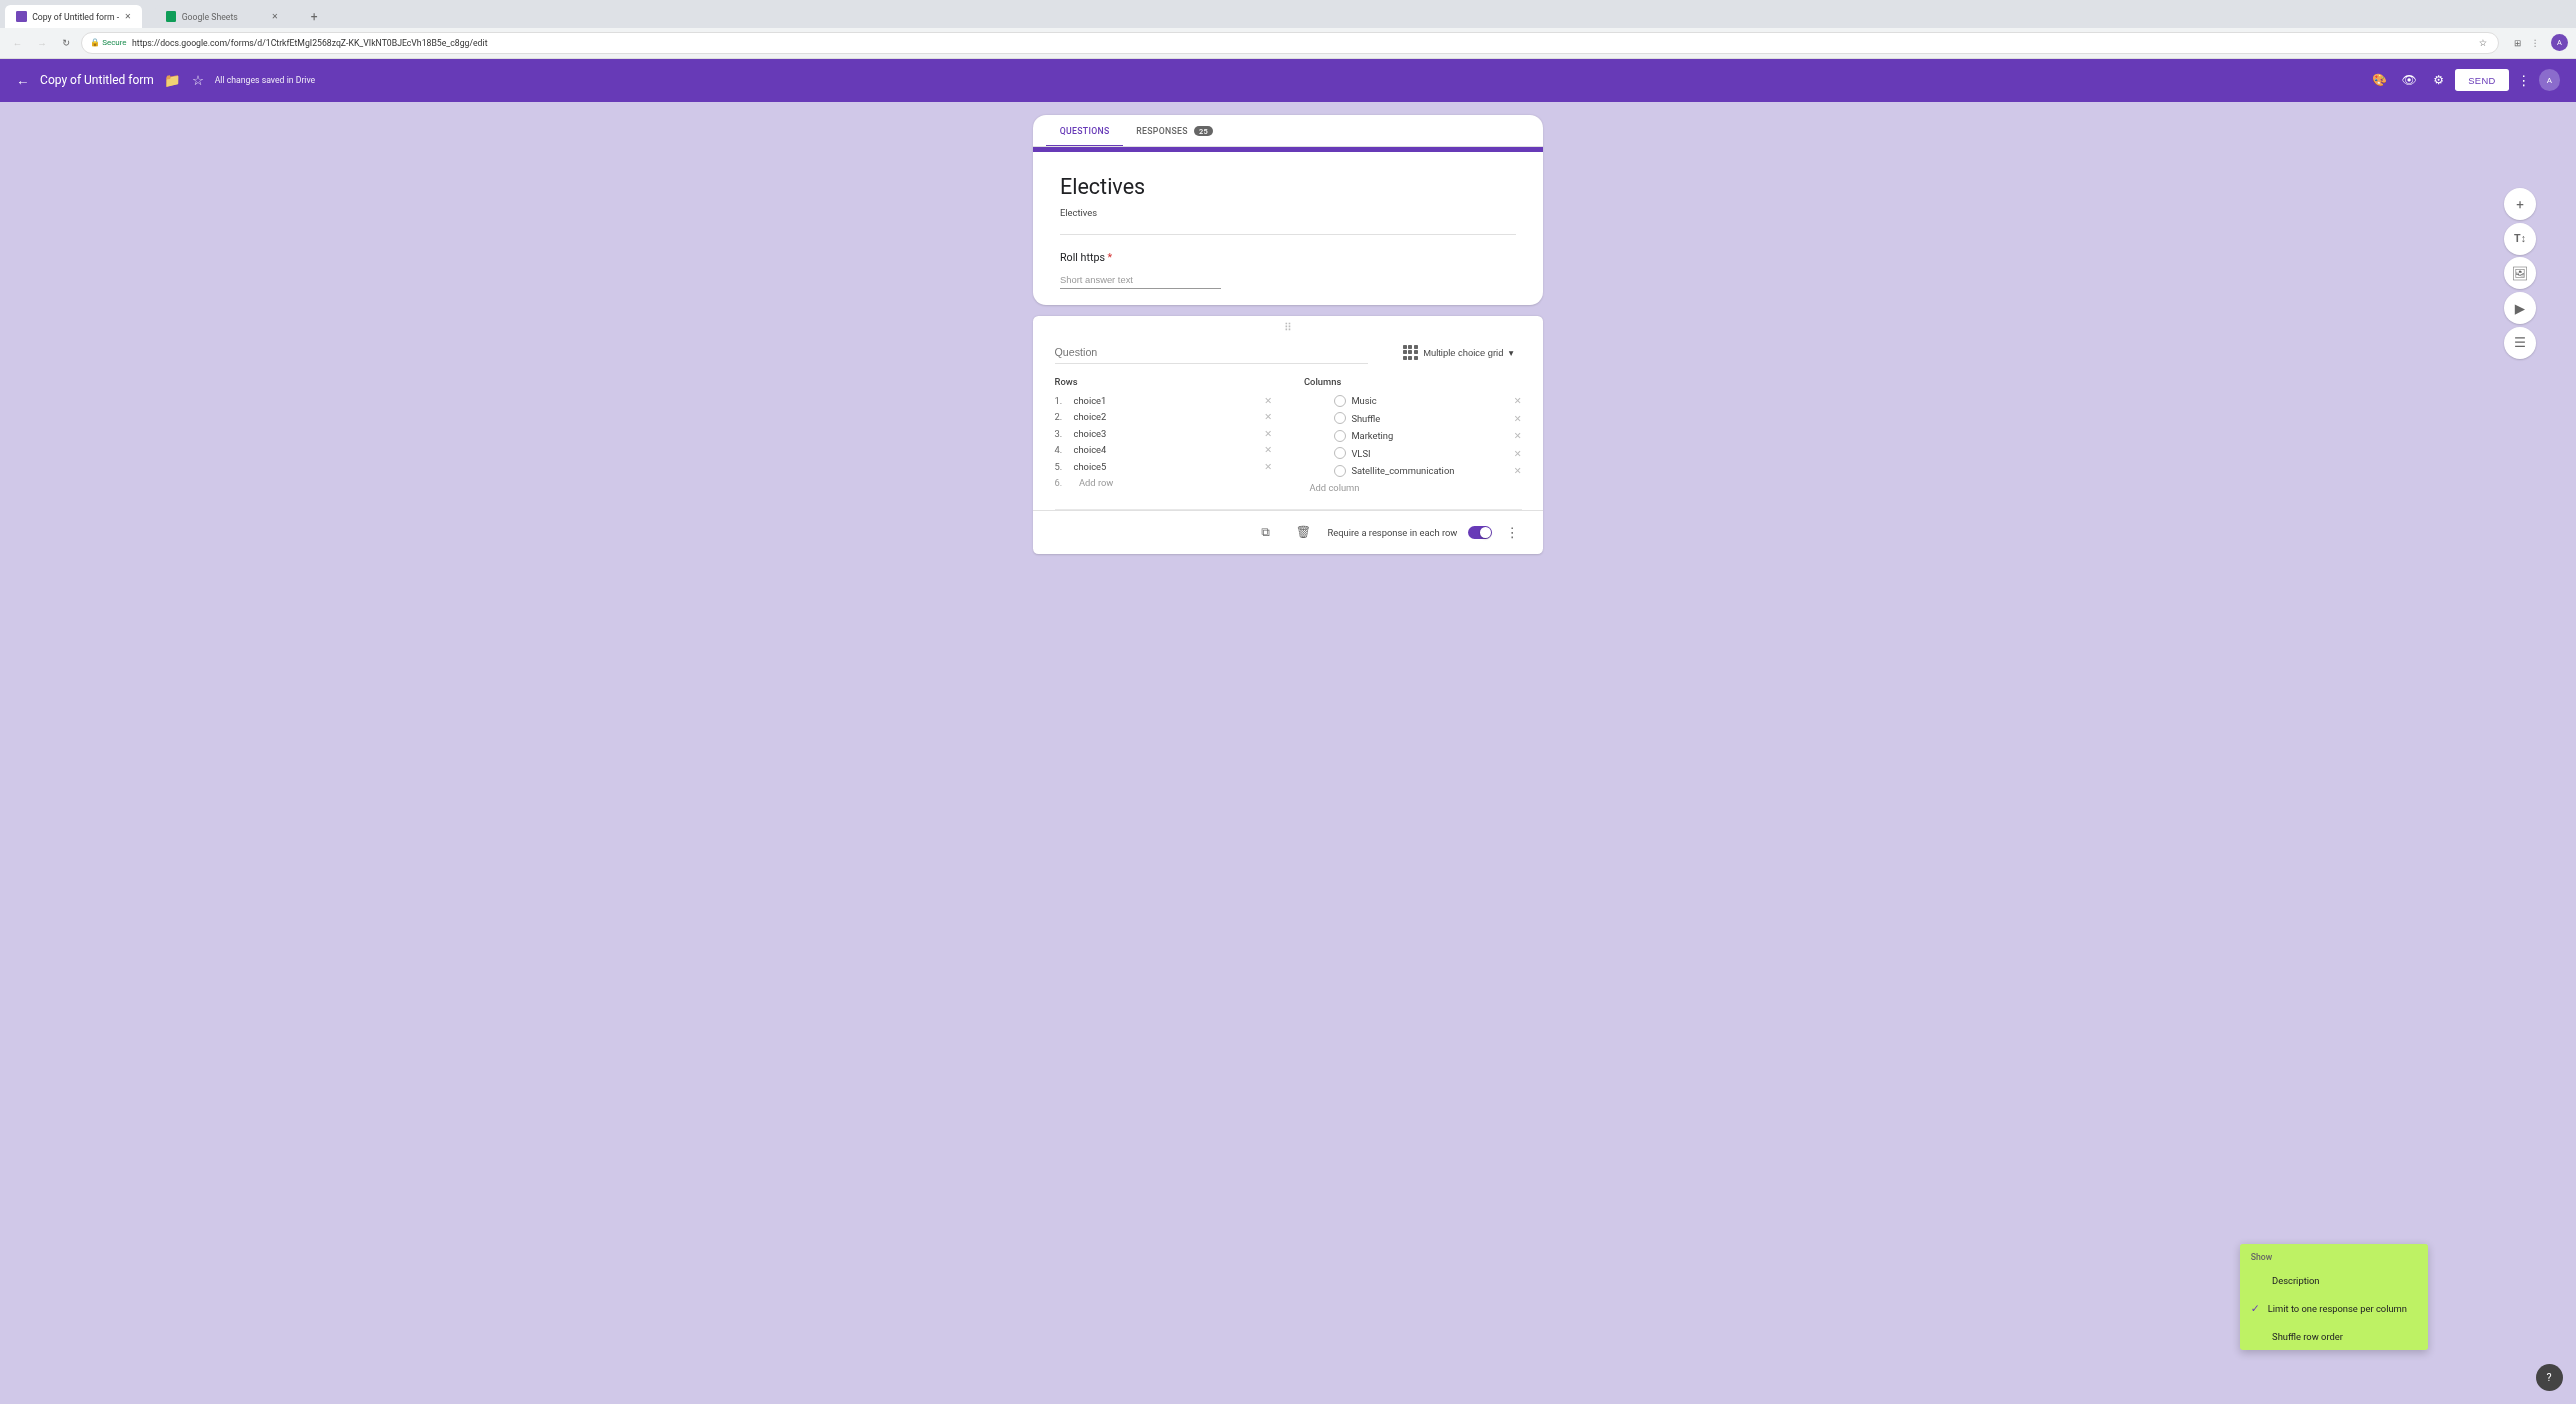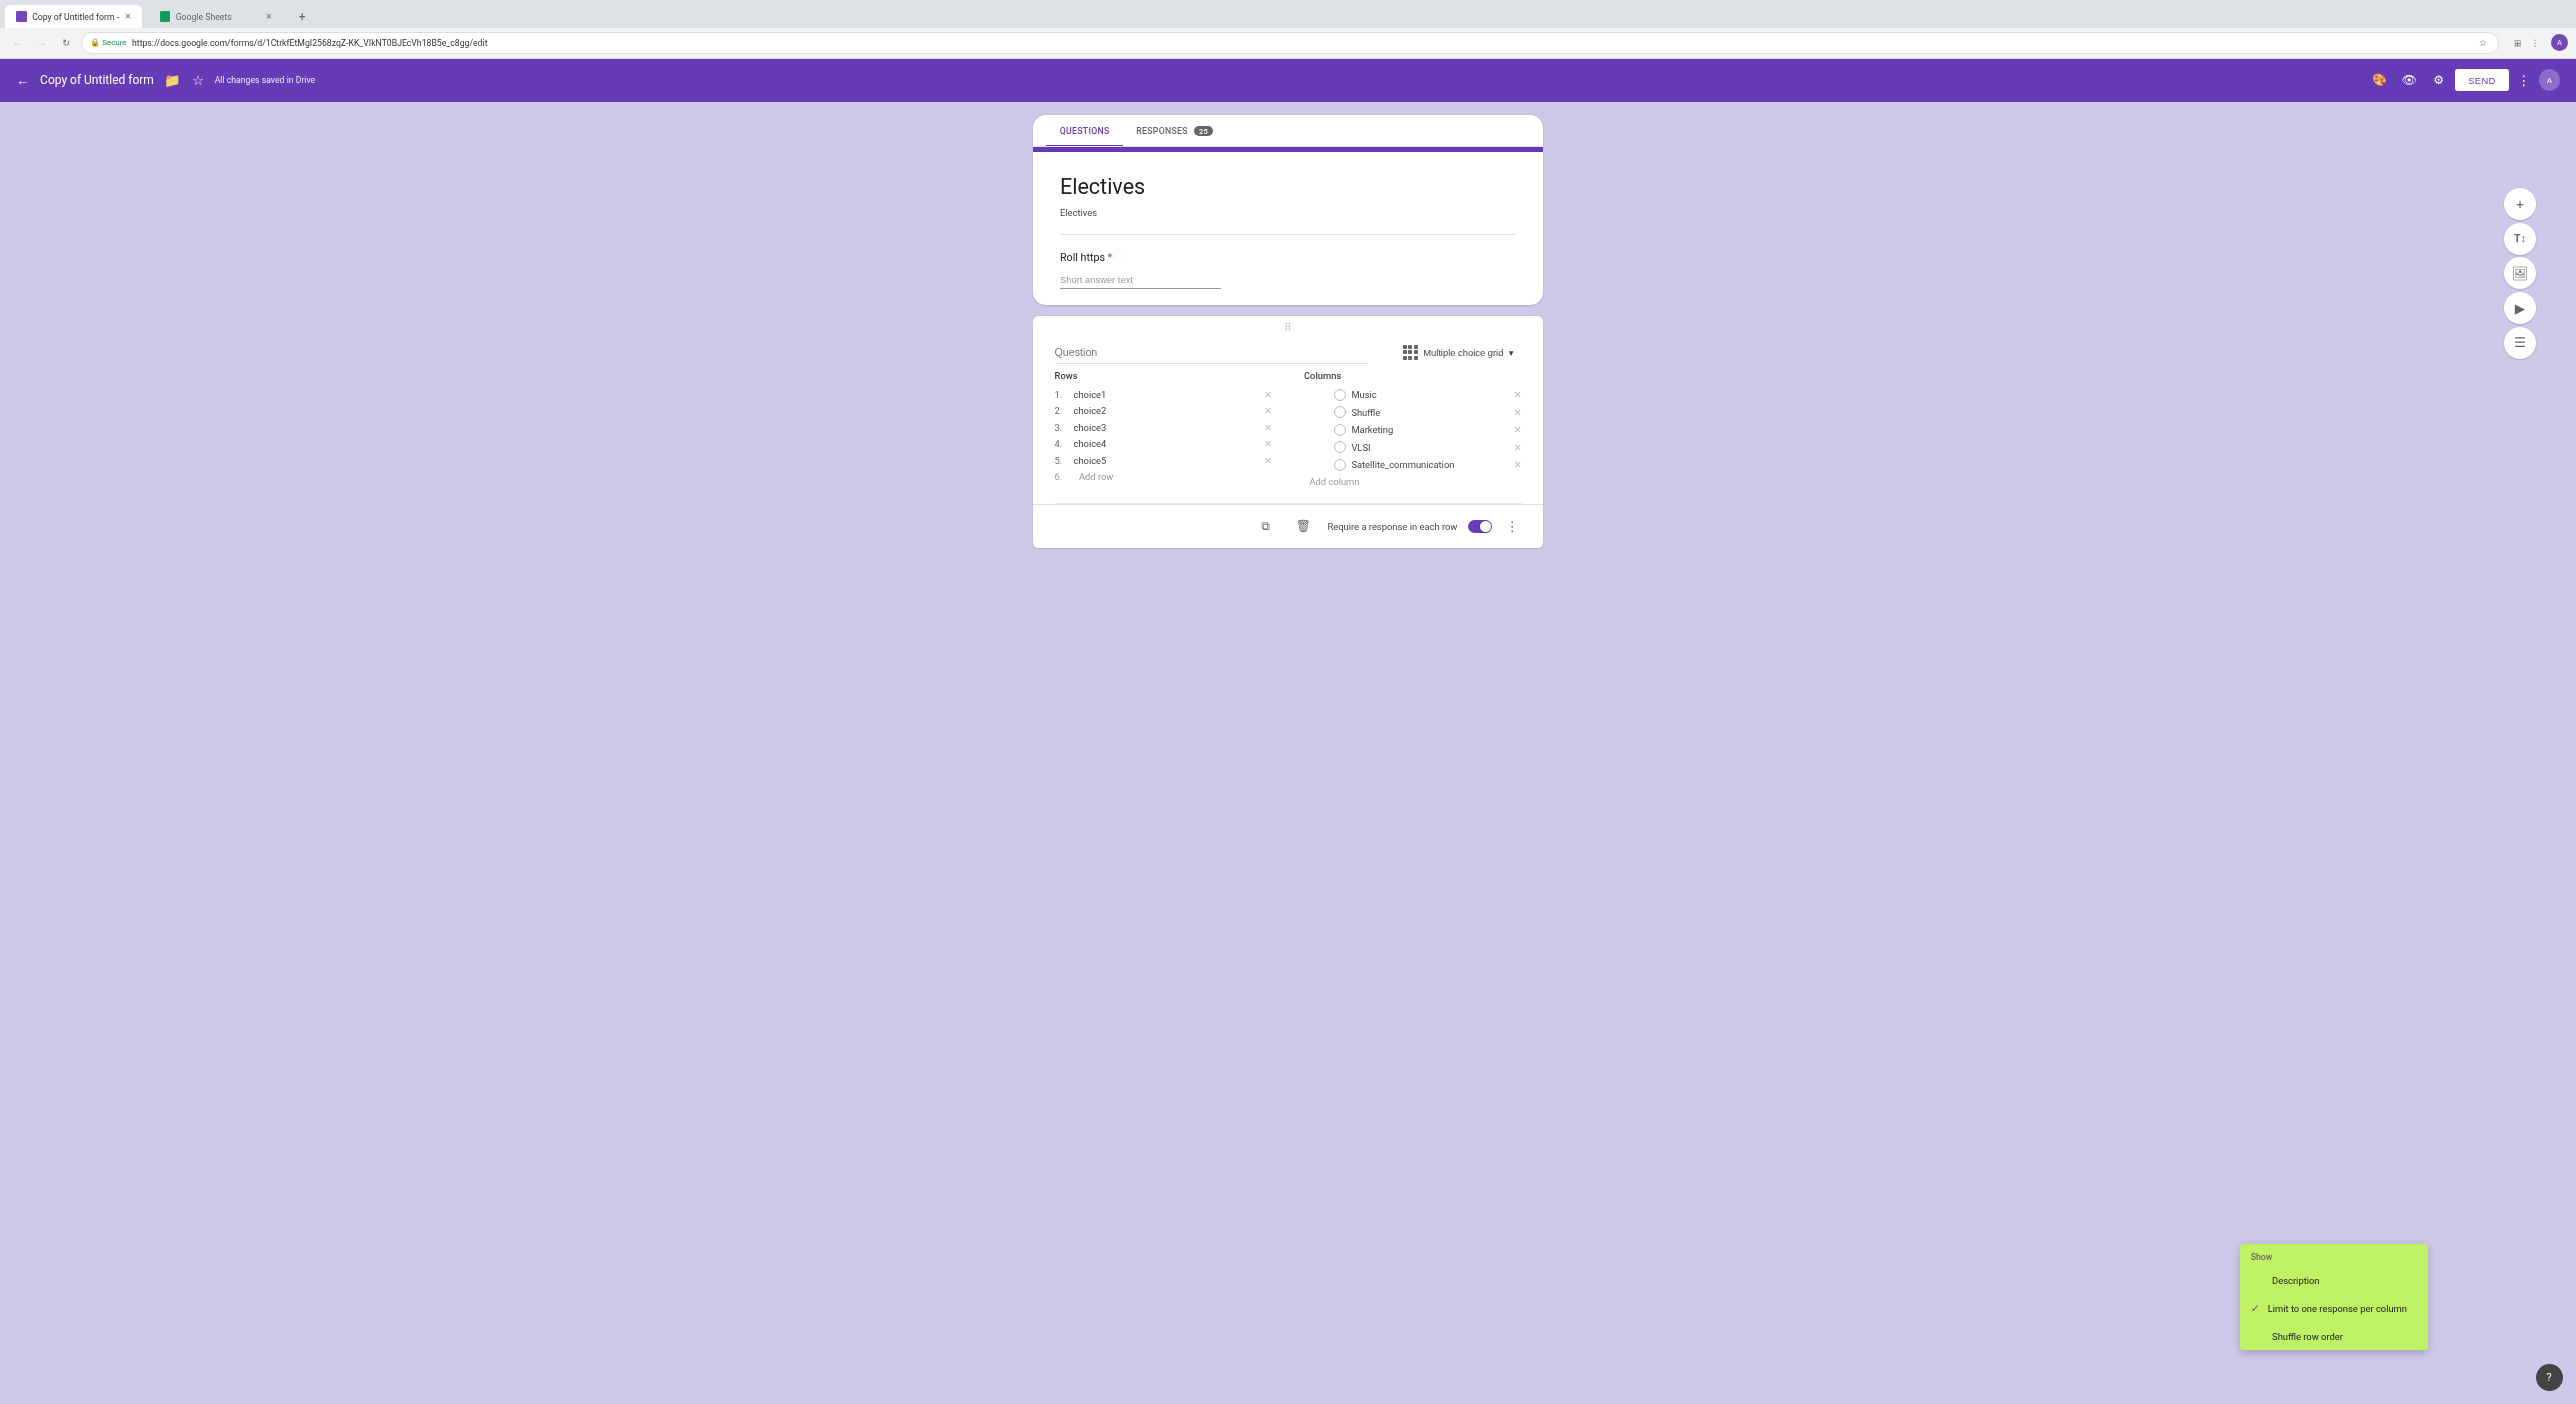--- a/index.html
+++ b/index.html
@@ -63,21 +63,21 @@
     .question-section { padding: 16px 27px; }
     .question-label { font-size: 10.7px; color: #202124; margin-bottom: 8px; }
     .required-star { color: #d32f2f; }
     .short-answer-field { border: none; border-bottom: 0.7px solid #999; color: #999; font-size: 9.4px; padding: 2.7px 0; width: 161px; outline: none; background: none; display: block; }
     .short-answer-field::placeholder { color: #999; }
 
     
     .question-card-2 { background: white; border-radius: 5.4px; box-shadow: 0 0.7px 2px rgba(0,0,0,0.15); margin-top: 10.7px; position: relative; }
     .drag-handle { display: flex; justify-content: center; padding: 5.4px; color: #bbb; font-size: 10.7px; cursor: grab; }
     .question-card-inner { padding: 0 21.5px 16px; }
-    .question-header { display: flex; align-items: center; gap: 27px; margin-bottom: 5px; }
+    .question-header { display: flex; align-items: center; gap: 27px; margin-bottom: 11px; }
     .question-input { flex: 1; font-size: 10.7px; color: #bbb; border: none; border-bottom: 0.7px solid #e0e0e0; padding: 5.4px 0; outline: none; background: none; }
     .question-type-btn { display: flex; align-items: center; gap: 5.4px; border: none; background: none; cursor: pointer; color: #444; font-size: 9.4px; padding: 5.4px 8px; border-radius: 2.7px; }
     .grid-icon { display: grid; grid-template-columns: repeat(3, 4px); gap: 1.3px; }
     .grid-dot { width: 4px; height: 4px; background: #666; border-radius: 0.7px; }
 
     
     .question-footer { display: flex; align-items: center; justify-content: flex-end; padding: 8px 21.5px; border-top: 0.7px solid #e0e0e0; gap: 10.7px; }
     .footer-icon-btn { width: 27px; height: 27px; border-radius: 50%; display: flex; align-items: center; justify-content: center; color: #666; cursor: pointer; font-size: 12px; }
     .require-label { font-size: 9.4px; color: #444; }
     .toggle-btn { width: 24px; height: 13.4px; border-radius: 6.7px; background: #673ab7; position: relative; cursor: pointer; }
@@ -122,21 +122,21 @@
     .add-item-label { color: #999; font-size: 9.4px; cursor: pointer; }
 
     .separator-line { border: none; border-top: 0.7px solid #e8e8e8; margin: 0 21.5px; }
   </style>
 </head>
 <body>
 
 <div class="browser-chrome">
 
   <div class="tab-bar">
-    <div style="display:flex; align-items:center; padding: 0 5.4px; gap:7px;">
+    <div style="display:flex; align-items:center; padding: 0 5.4px; gap:13px;">
       <div class="tab">
         <div class="tab-favicon form"></div>
         <span>Copy of Untitled form -</span>
         <span class="tab-close">✕</span>
       </div>
       <div class="tab inactive">
         <div class="tab-favicon sheets"></div>
         <span>Google Sheets</span>
         <span class="tab-close">✕</span>
       </div>

